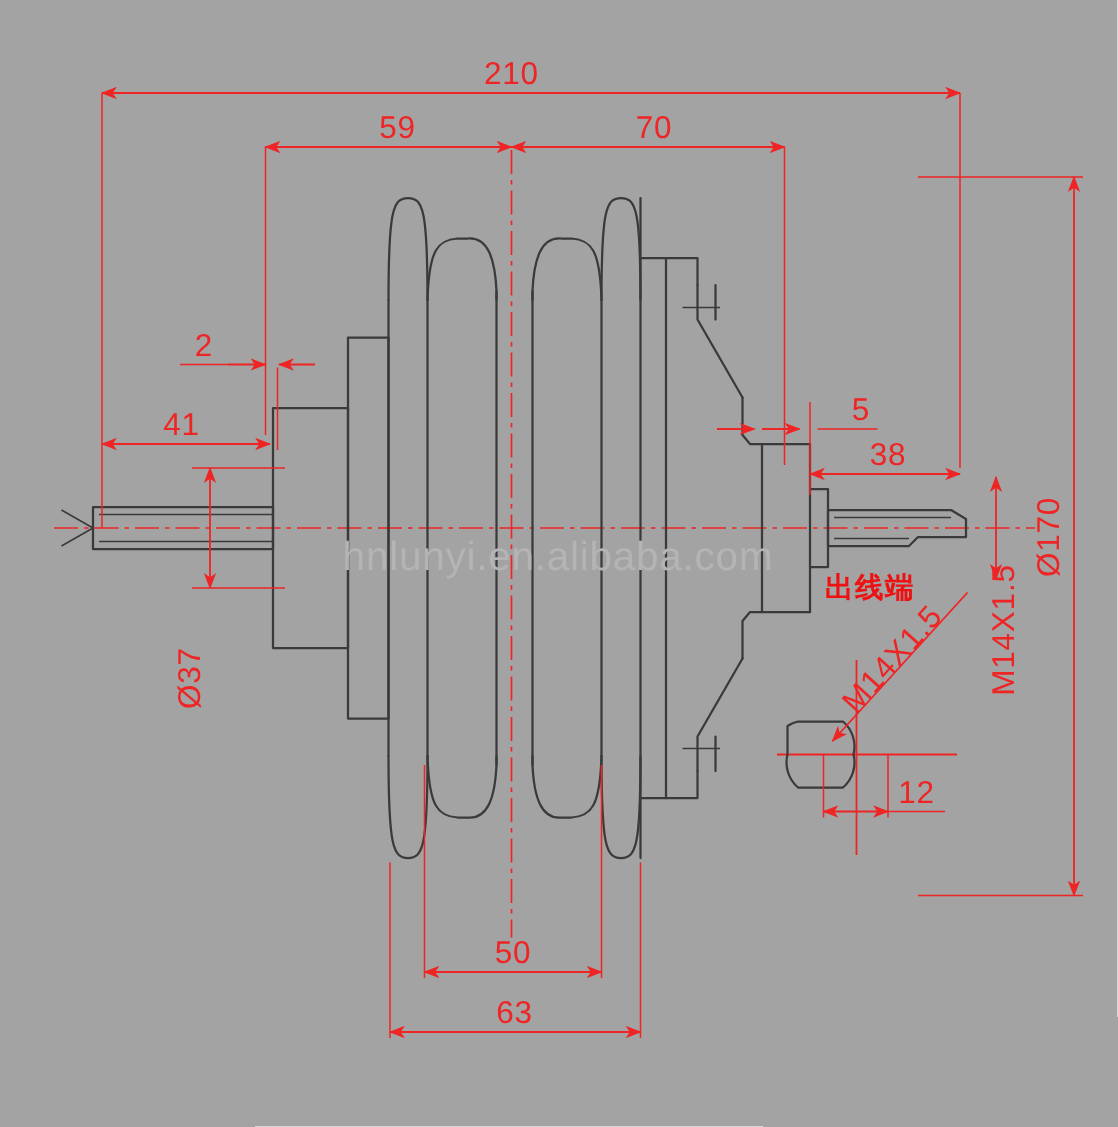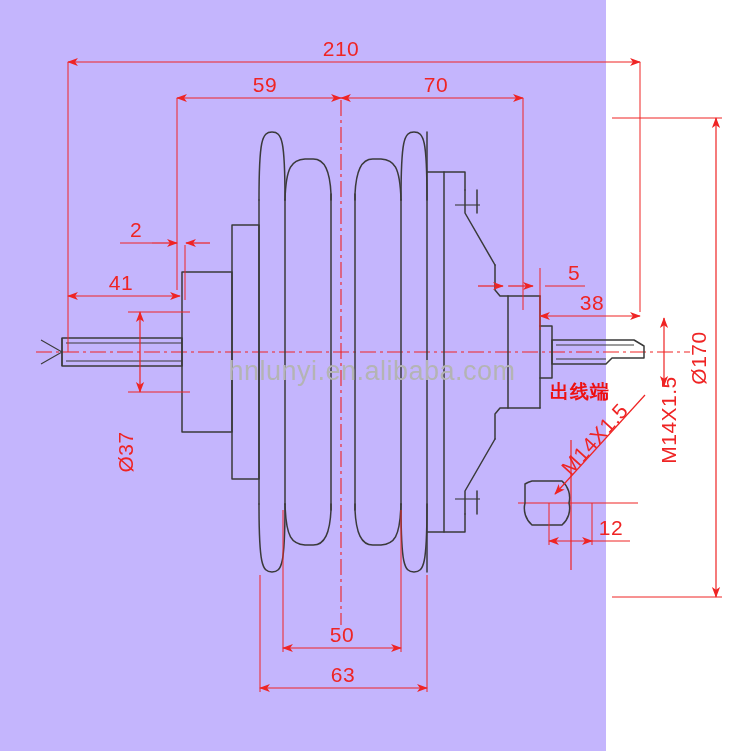--- a/index.html
+++ b/index.html
@@ -1,18 +1,18 @@
 <!DOCTYPE html>
 <html><head>
 <meta charset="utf-8">
 <style>
   html,body{margin:0;padding:0;background:#ffffff;}
   body{width:745px;height:751px;overflow:hidden;
        font-family:"Liberation Sans", sans-serif;}
-  #stage{position:relative;width:606px;height:751px;background:#c4b5fd;}
+  #stage{position:relative;width:745px;height:751px;background:#a3a3a3;}
   svg{display:block;}
   .dim    { fill:none; stroke:#ef2424; stroke-width:1.2; }
   .dimthin{ fill:none; stroke:#ef2424; stroke-width:1.0; }
   .center { fill:none; stroke:#ef2424; stroke-width:1.1;
             stroke-dasharray:16 4 3 4; }
   .obj    { fill:none; stroke:#3a3a3a; stroke-width:1.5;
             stroke-linejoin:round; stroke-linecap:round;}
   .objthin{ fill:none; stroke:#3a3a3a; stroke-width:1.1; }
   .dtext  { fill:#ef2424; font-family:"Liberation Sans", sans-serif;
             font-size:21px; letter-spacing:0.5px; }

